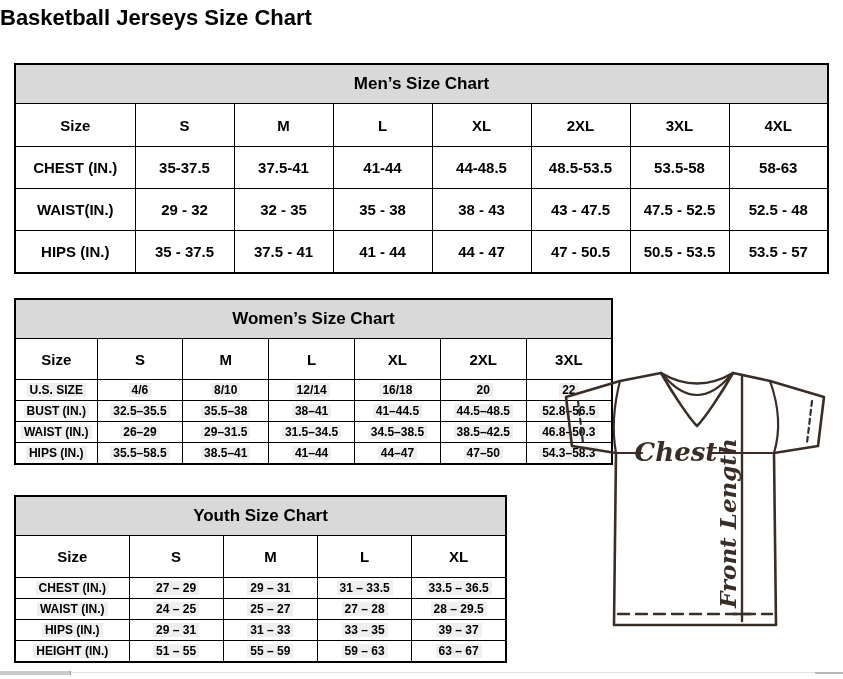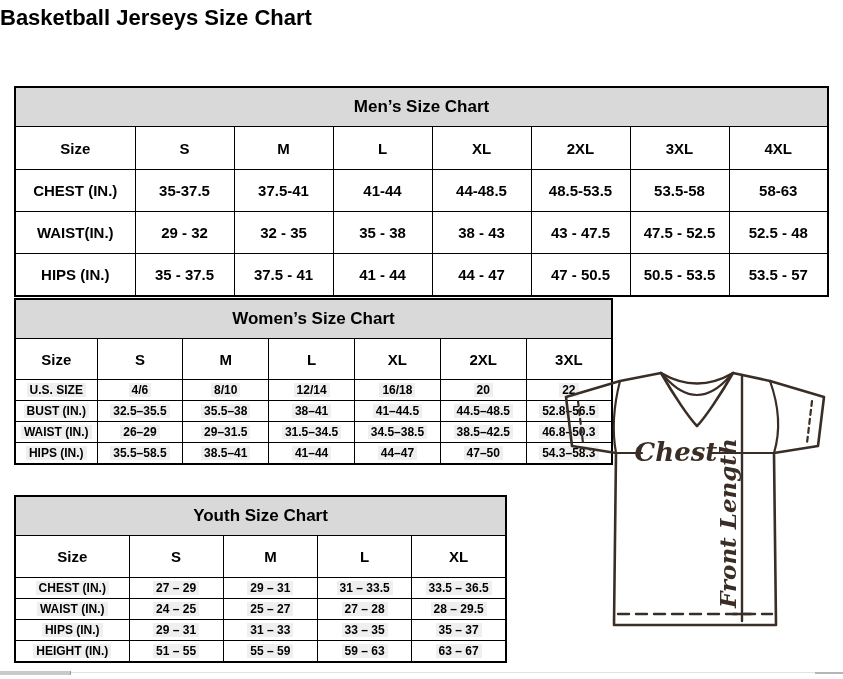--- a/index.html
+++ b/index.html
@@ -16,21 +16,21 @@
     border:2px solid #000;background:#fff;
   }
   th,td{
     border:1px solid #000;text-align:center;vertical-align:middle;
     font-weight:bold;padding:0;overflow:hidden;white-space:nowrap;
   }
   .chart-title{
     background:#d9d9d9;font-size:17px;height:38px;border-bottom:1px solid #000;
   }
   
-  #mens{left:14px;top:63px;width:815px;margin-top:23px;}
+  #mens{left:14px;top:63px;width:815px;}
   #mens .size-row th{height:42px;font-size:15px;}
   #mens tbody th,#mens tbody td{height:41px;font-size:15px;}
   
   #womens{left:14px;top:298px;width:599px;border-radius:31px;}
   #womens .size-row th{height:40px;font-size:15px;}
   #womens tbody th,#womens tbody td{height:20px;font-size:12px;}
   
   #youth{left:14px;top:495px;width:493px;}
   #youth .size-row th{height:41px;font-size:15px;}
   #youth tbody th,#youth tbody td{height:20px;font-size:12px;}
@@ -205,21 +205,21 @@
         <td><span class="hl">24 – 25</span></td>
         <td><span class="hl">25 – 27</span></td>
         <td><span class="hl">27 – 28</span></td>
         <td><span class="hl">28 – 29.5</span></td>
       </tr>
       <tr>
         <th><span class="hl">HIPS (IN.)</span></th>
         <td><span class="hl">29 – 31</span></td>
         <td><span class="hl">31 – 33</span></td>
         <td><span class="hl">33 – 35</span></td>
-        <td><span class="hl">35 – 37</span></td>
+        <td><span class="hl">39 – 37</span></td>
       </tr>
       <tr>
         <th><span class="hl">HEIGHT (IN.)</span></th>
         <td><span class="hl">51 – 55</span></td>
         <td><span class="hl">55 – 59</span></td>
         <td><span class="hl">59 – 63</span></td>
         <td><span class="hl">63 – 67</span></td>
       </tr>
     </tbody>
 </table>

